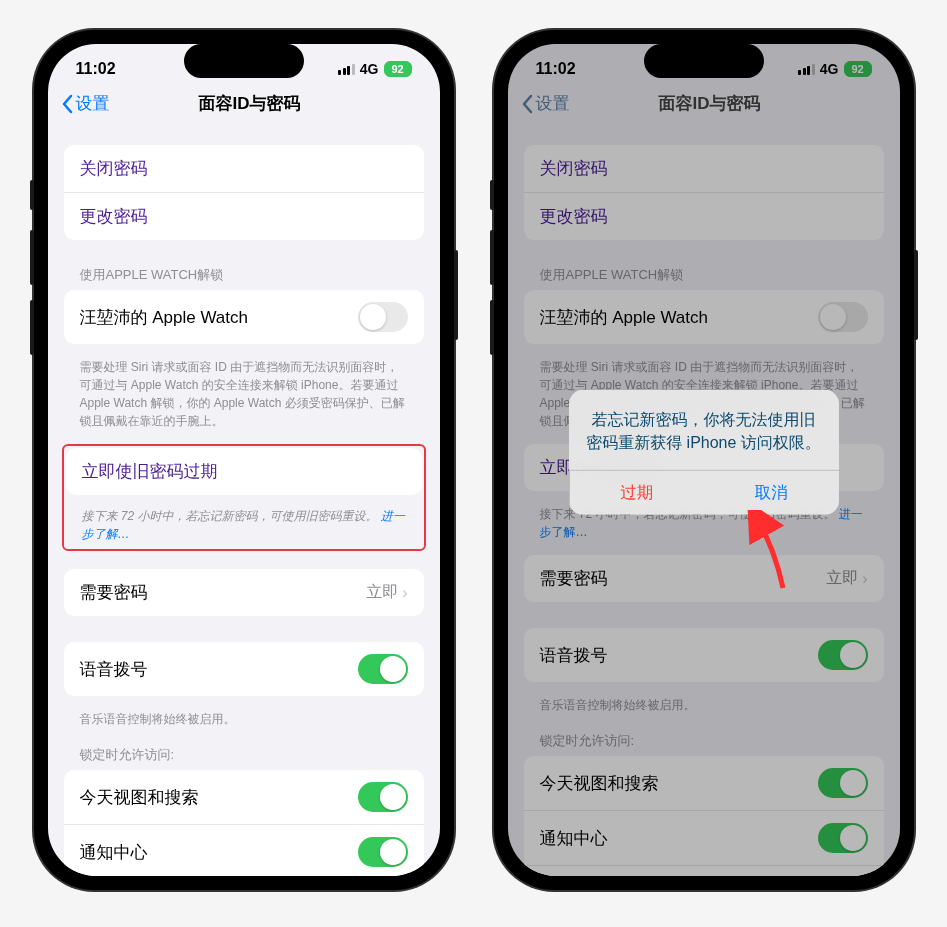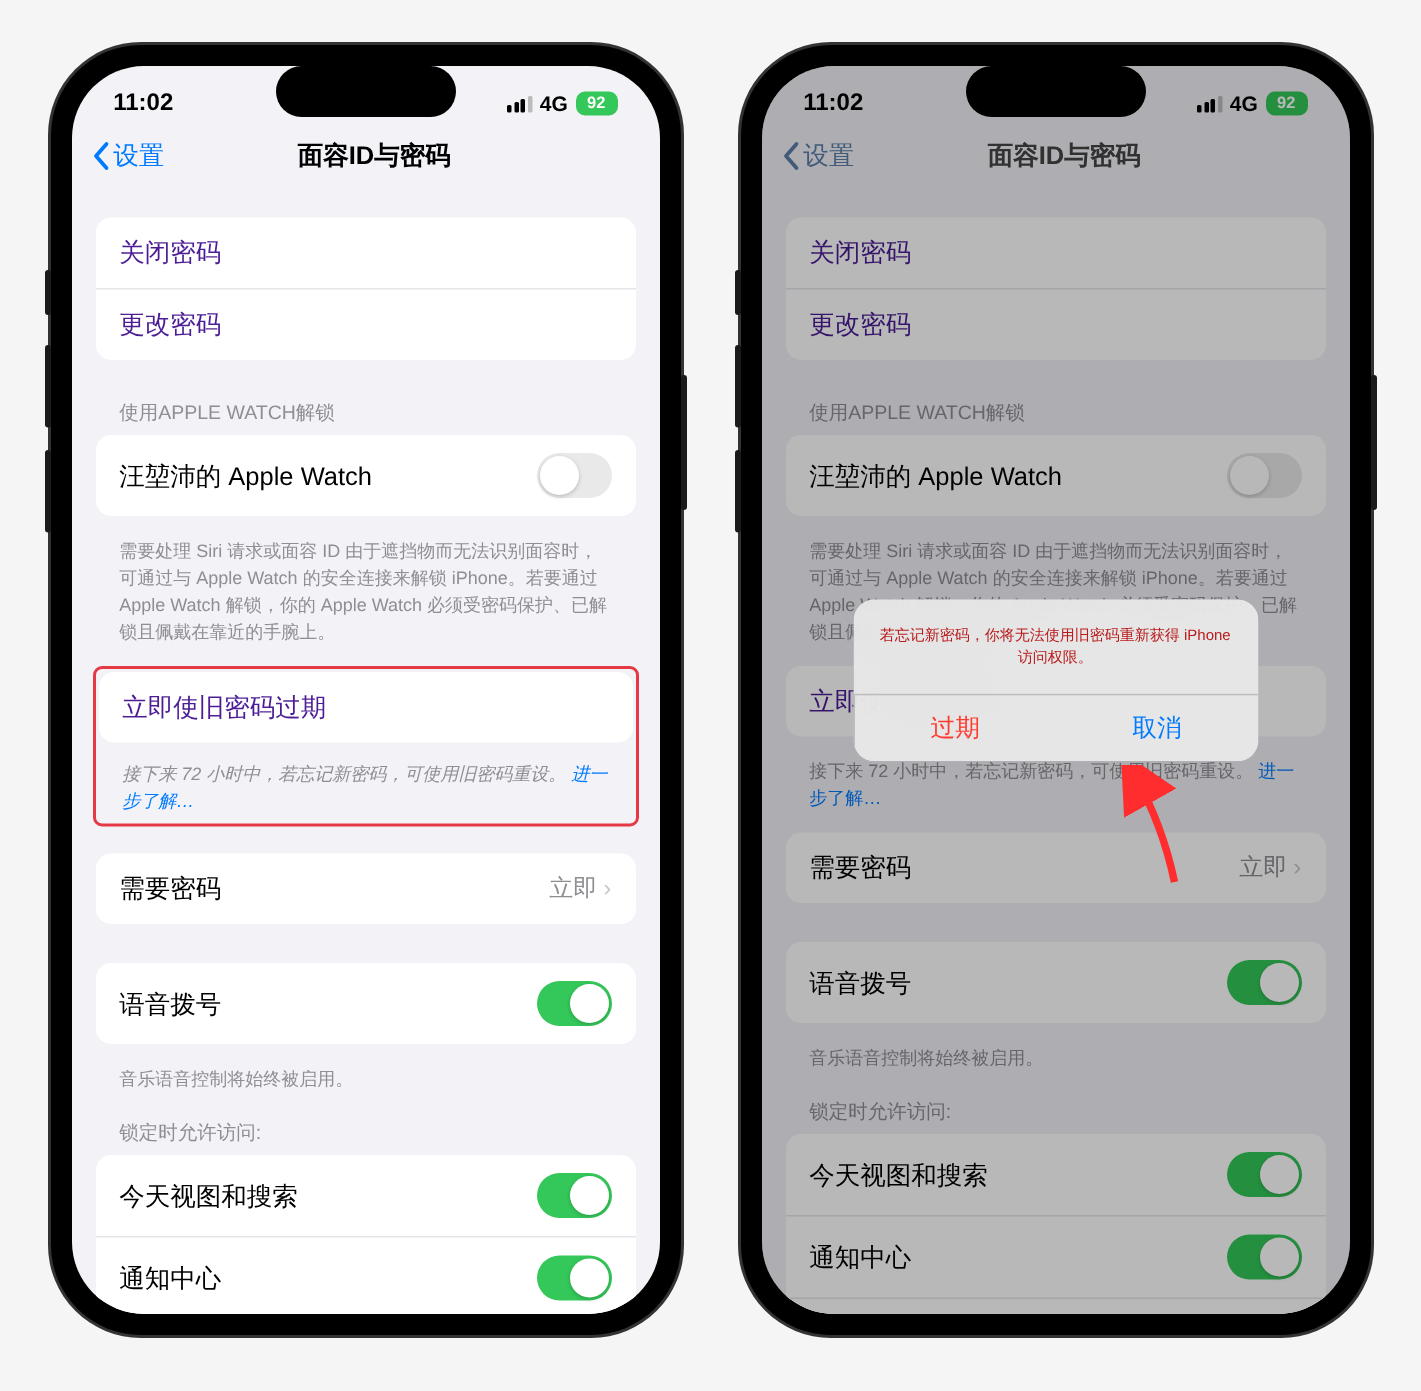--- a/index.html
+++ b/index.html
@@ -74,21 +74,21 @@
   
   .dim-overlay { position: absolute; inset: 0; background: rgba(0,0,0,0.28); z-index: 30; }
   .dim .screen-inner { filter: none; }
   .alert {
     position: absolute; z-index: 40; left: 50%; top: 50%; transform: translate(-50%, -56%);
     width: 270px; background: #eaeaeaee; backdrop-filter: blur(20px);
     border-radius: 14px; overflow: hidden; text-align: center;
   }
   .alert-body { padding: 18px 16px 16px 16px; }
   .alert-title { font-size: 16.5px; font-weight: 600; color: #000; margin-bottom: 4px; }
-  .alert-msg { font-size: 10px; color: #b91c1c; line-height: 1.45; }
+  .alert-msg { font-size: 16px; color: #0c4a6e; line-height: 1.45; }
   .alert-btns { display: flex; border-top: 0.5px solid #bcbcbf; }
   .alert-btn {
     flex: 1; padding: 11px 0; font-size: 16.5px; color: #007aff; cursor: pointer;
   }
   .alert-btn.destructive { color: #ff3b30; border-left: 0.5px solid #bcbcbf; }
   .arrow-annot {
     position: absolute; z-index: 45; left: 58%; top: 56%; pointer-events: none;
   }
   .arrow-annot svg { width: 70px; height: 90px; }
 </style>

